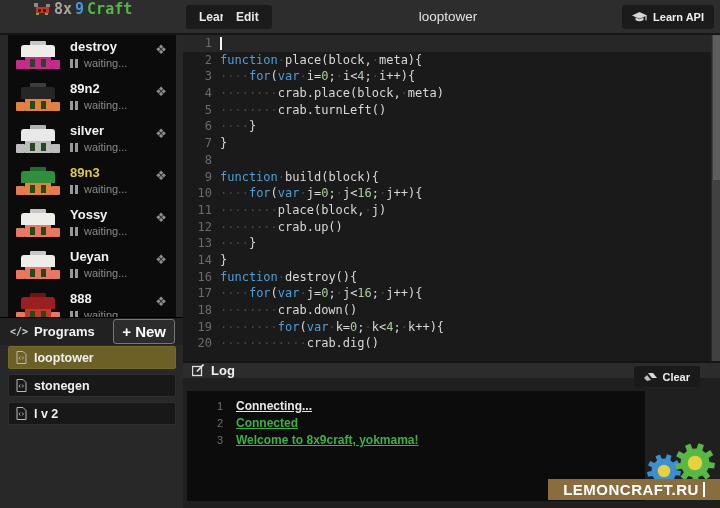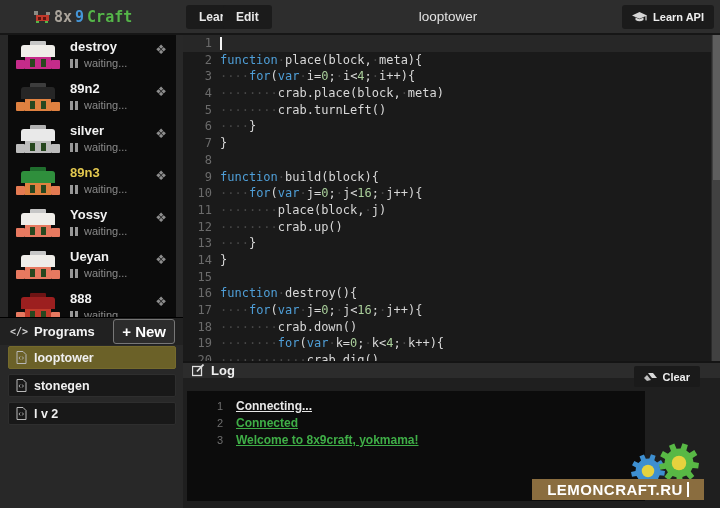--- a/index.html
+++ b/index.html
@@ -3,21 +3,21 @@
 <meta charset="utf-8">
 <style>
   html,body{margin:0;padding:0;background:#141414;}
   body{width:720px;height:508px;position:relative;overflow:hidden;
        font-family:"Liberation Sans",sans-serif;-webkit-font-smoothing:antialiased;}
   .app{position:absolute;inset:0;background:#232323;}
 
   
   .topbar{position:absolute;left:0;top:0;width:720px;height:35px;background:#2d2d2d;
           border-bottom:2px solid #161616;box-sizing:border-box;z-index:5;}
-  .logo{position:absolute;left:34px;top:8px;display:flex;align-items:center;gap:3px;
+  .logo{position:absolute;left:34px;top:0;display:flex;align-items:center;gap:3px;
         font-family:"DejaVu Sans Mono",monospace;font-weight:bold;font-size:15px;}
   .logo .p1{color:#aaa49b}.logo .p2{color:#4596d8}.logo .p3{color:#55b649}
   .menu-btn{position:absolute;top:5px;height:24px;background:#1b1b1b;border-radius:3px;
             color:#e8e8e8;font-size:12px;font-weight:bold;display:flex;align-items:center;
             padding:0 13px;cursor:default;}
   .btn-file{left:186px}.btn-edit{left:223px}
   .doc-title{position:absolute;left:183px;top:0;width:530px;height:33px;line-height:33px;
              text-align:center;color:#e2e2e2;font-size:13.5px;}
   .learn-btn{position:absolute;right:6px;top:5px;height:24px;background:#1b1b1b;border-radius:3px;
              color:#eee;font-size:11px;font-weight:bold;display:flex;align-items:center;gap:6px;padding:0 10px;}
@@ -77,21 +77,21 @@
   .clear-btn{position:absolute;right:20px;top:3px;height:21px;background:#1a1a1a;border-radius:2px;
              color:#eee;font-size:11px;font-weight:bold;display:flex;align-items:center;gap:5px;
              padding:0 10px;cursor:pointer;}
   .log-content{position:absolute;left:4px;top:28px;width:458px;height:110px;background:#0c0c0c;padding-top:7px;
                box-sizing:border-box;}
   .log-line{display:flex;height:17px;line-height:17px;}
   .log-num{flex:none;width:36px;text-align:right;padding-right:13px;color:#6f6f6f;font-size:11px;}
   .log-text{font-size:12px;font-weight:bold;text-decoration:underline;}
 
   
-  .watermark{position:absolute;left:532px;top:443px;width:172px;height:65px;z-index:20;}
+  .watermark{position:absolute;left:548px;top:443px;width:172px;height:65px;z-index:20;}
   .wm-gears{position:absolute;right:2px;top:0;}
   .wm-banner{position:absolute;left:0;top:36px;width:172px;height:21px;background:#8a6d3f;
              display:flex;align-items:center;justify-content:center;gap:4px;
              color:#fff;font-size:15px;font-weight:bold;letter-spacing:.5px;}
   .wm-cursor{display:inline-block;width:2px;height:15px;background:#fff;}
   svg{display:block}
 </style>
 </head>
 <body>
 
@@ -318,21 +318,20 @@
         <div class="code-line"><div class="gutter">5</div><div class="code"><span class="tok-ws">········</span><span class="tok-plain">crab.turnLeft()</span></div></div>
         <div class="code-line"><div class="gutter">6</div><div class="code"><span class="tok-ws">····</span><span class="tok-plain">}</span></div></div>
         <div class="code-line"><div class="gutter">7</div><div class="code"><span class="tok-plain">}</span></div></div>
         <div class="code-line"><div class="gutter">8</div><div class="code"></div></div>
         <div class="code-line"><div class="gutter">9</div><div class="code"><span class="tok-kw">function</span><span class="tok-ws">·</span><span class="tok-plain">build(block){</span></div></div>
         <div class="code-line"><div class="gutter">10</div><div class="code"><span class="tok-ws">····</span><span class="tok-kw">for</span><span class="tok-plain">(</span><span class="tok-kw">var</span><span class="tok-ws">·</span><span class="tok-plain">j=</span><span class="tok-num">0</span><span class="tok-plain">;</span><span class="tok-ws">·</span><span class="tok-plain">j&lt;</span><span class="tok-num">16</span><span class="tok-plain">;</span><span class="tok-ws">·</span><span class="tok-plain">j++){</span></div></div>
         <div class="code-line"><div class="gutter">11</div><div class="code"><span class="tok-ws">········</span><span class="tok-plain">place(block,</span><span class="tok-ws">·</span><span class="tok-plain">j)</span></div></div>
         <div class="code-line"><div class="gutter">12</div><div class="code"><span class="tok-ws">········</span><span class="tok-plain">crab.up()</span></div></div>
         <div class="code-line"><div class="gutter">13</div><div class="code"><span class="tok-ws">····</span><span class="tok-plain">}</span></div></div>
         <div class="code-line"><div class="gutter">14</div><div class="code"><span class="tok-plain">}</span></div></div>
-        <div class="code-line"><div class="gutter">15</div><div class="code"></div></div>
         <div class="code-line"><div class="gutter">16</div><div class="code"><span class="tok-kw">function</span><span class="tok-ws">·</span><span class="tok-plain">destroy(){</span></div></div>
         <div class="code-line"><div class="gutter">17</div><div class="code"><span class="tok-ws">····</span><span class="tok-kw">for</span><span class="tok-plain">(</span><span class="tok-kw">var</span><span class="tok-ws">·</span><span class="tok-plain">j=</span><span class="tok-num">0</span><span class="tok-plain">;</span><span class="tok-ws">·</span><span class="tok-plain">j&lt;</span><span class="tok-num">16</span><span class="tok-plain">;</span><span class="tok-ws">·</span><span class="tok-plain">j++){</span></div></div>
         <div class="code-line"><div class="gutter">18</div><div class="code"><span class="tok-ws">········</span><span class="tok-plain">crab.down()</span></div></div>
         <div class="code-line"><div class="gutter">19</div><div class="code"><span class="tok-ws">········</span><span class="tok-kw">for</span><span class="tok-plain">(</span><span class="tok-kw">var</span><span class="tok-ws">·</span><span class="tok-plain">k=</span><span class="tok-num">0</span><span class="tok-plain">;</span><span class="tok-ws">·</span><span class="tok-plain">k&lt;</span><span class="tok-num">4</span><span class="tok-plain">;</span><span class="tok-ws">·</span><span class="tok-plain">k++){</span></div></div>
         <div class="code-line"><div class="gutter">20</div><div class="code"><span class="tok-ws">············</span><span class="tok-plain">crab.dig()</span></div></div>
       </div>
     <div class="ed-scrollbar">
       <div class="ed-thumb"></div>
     </div>
   </div>

